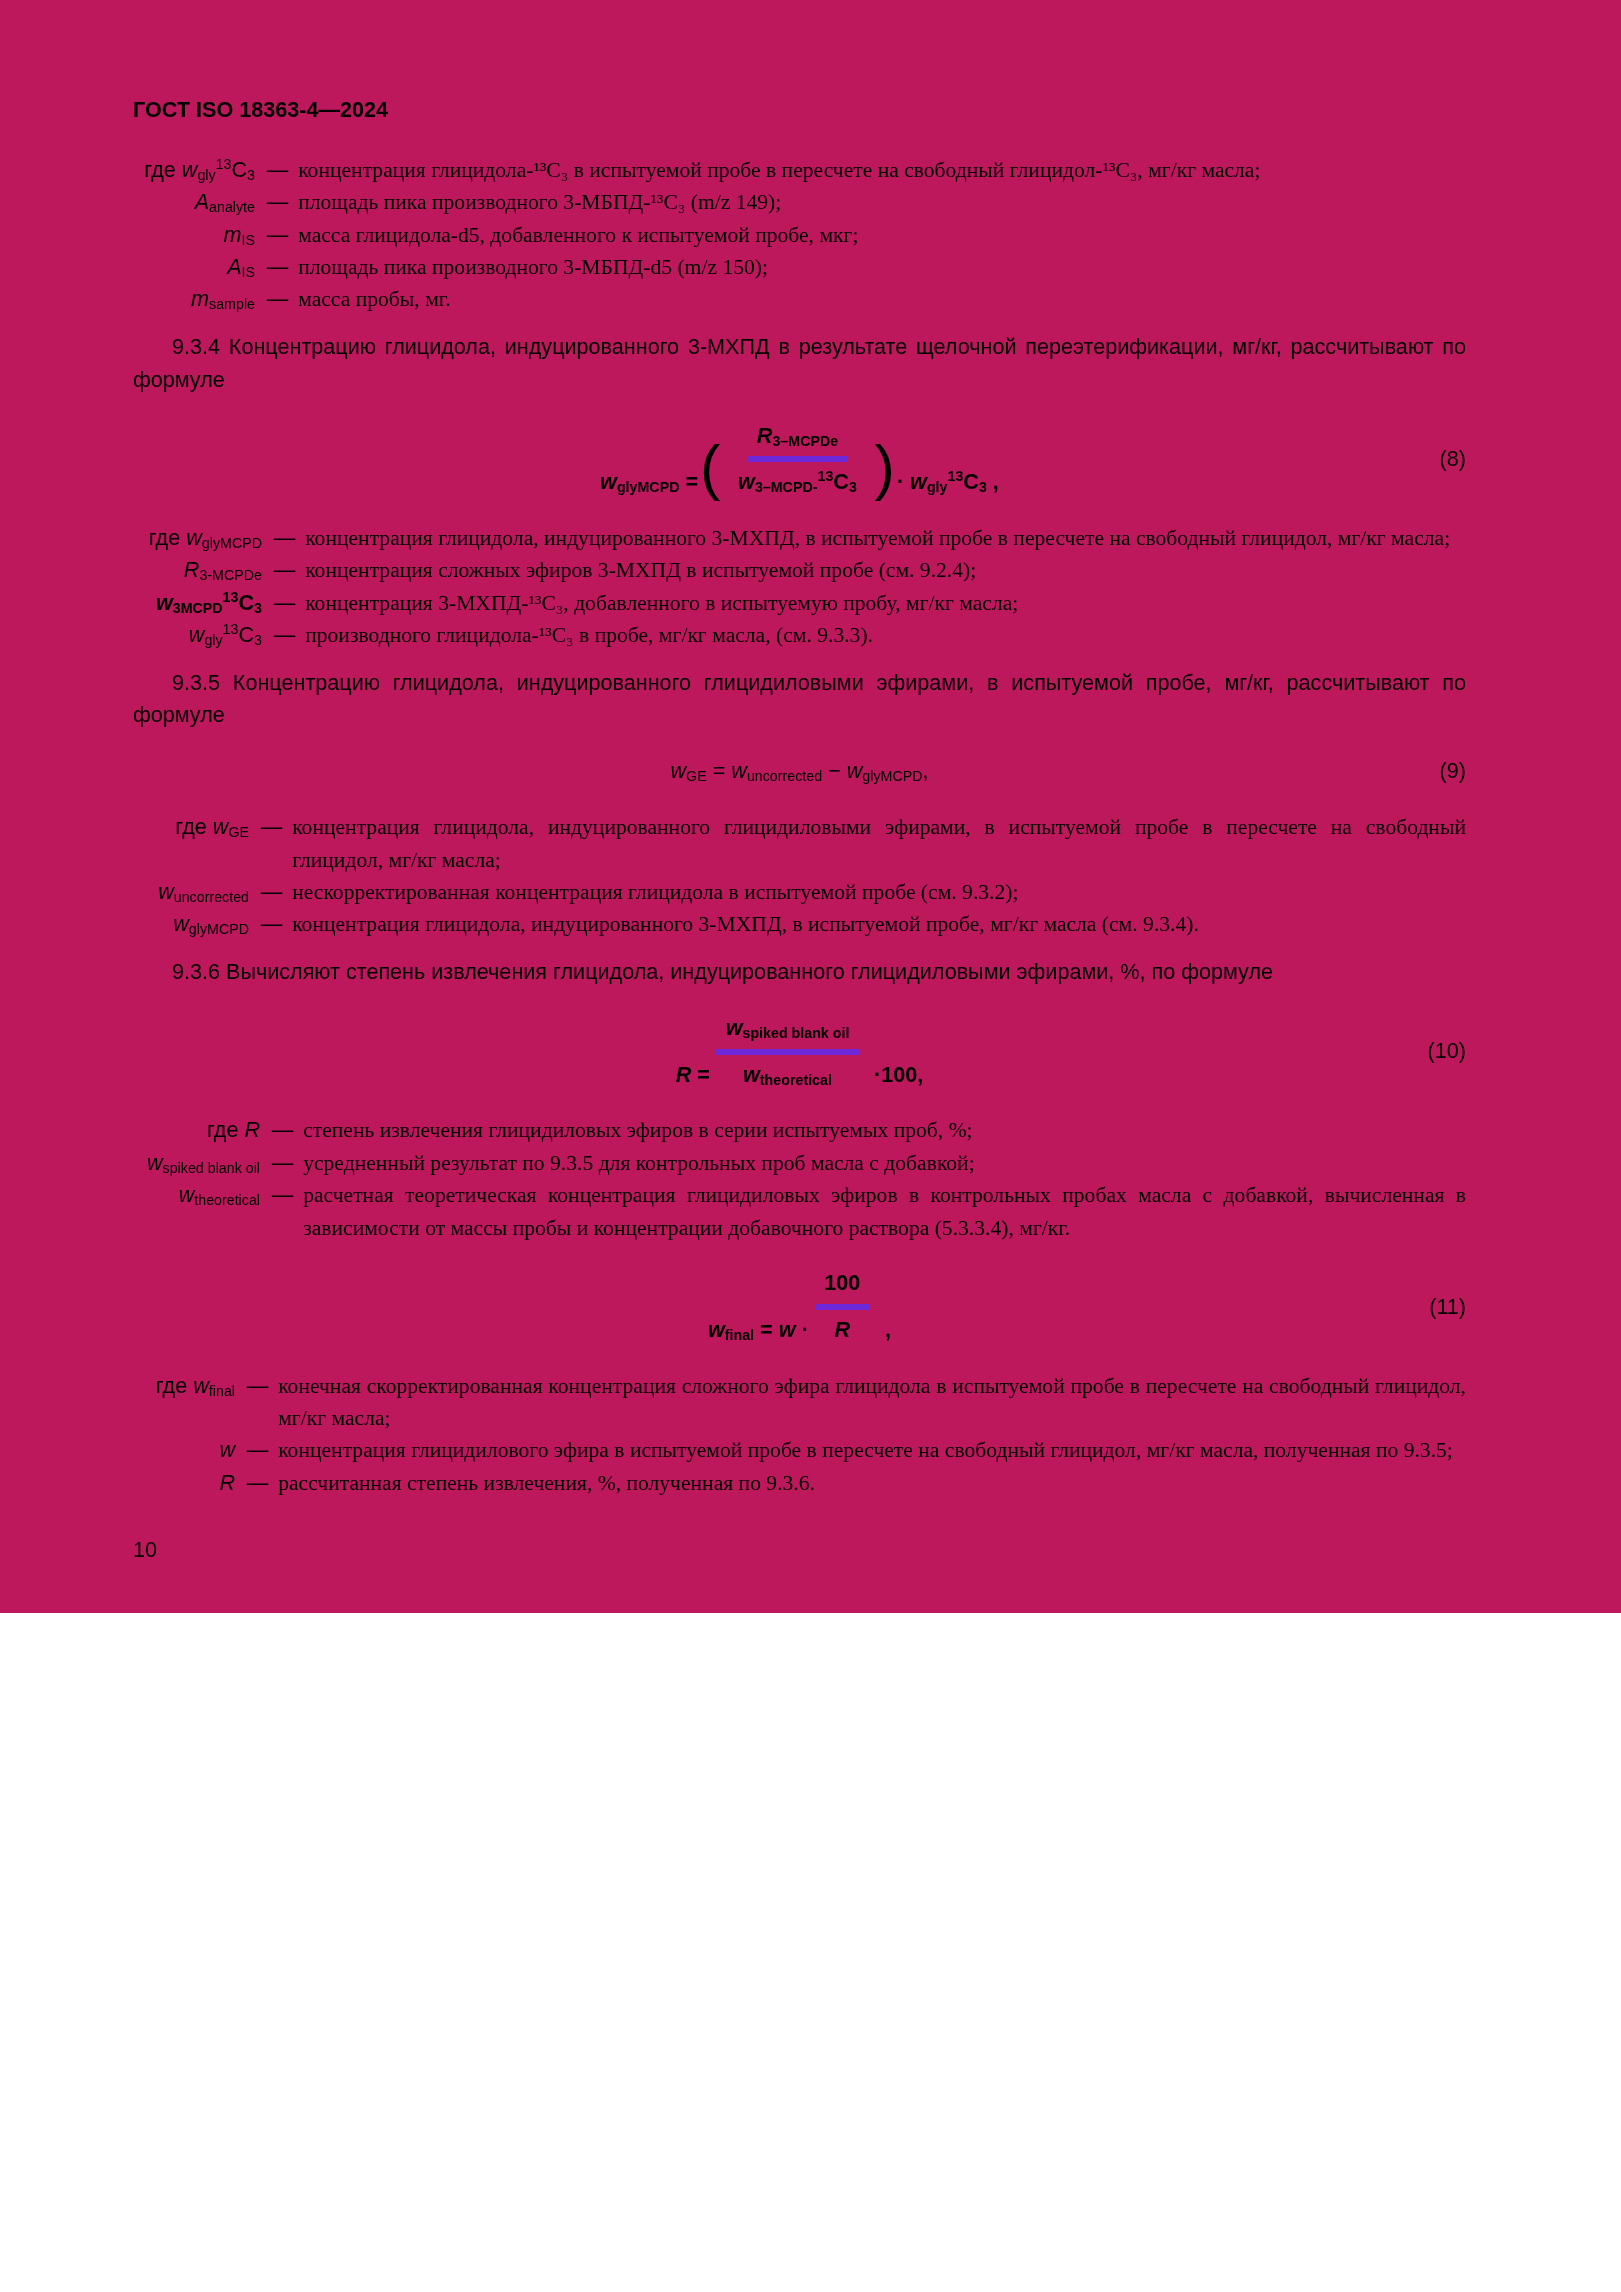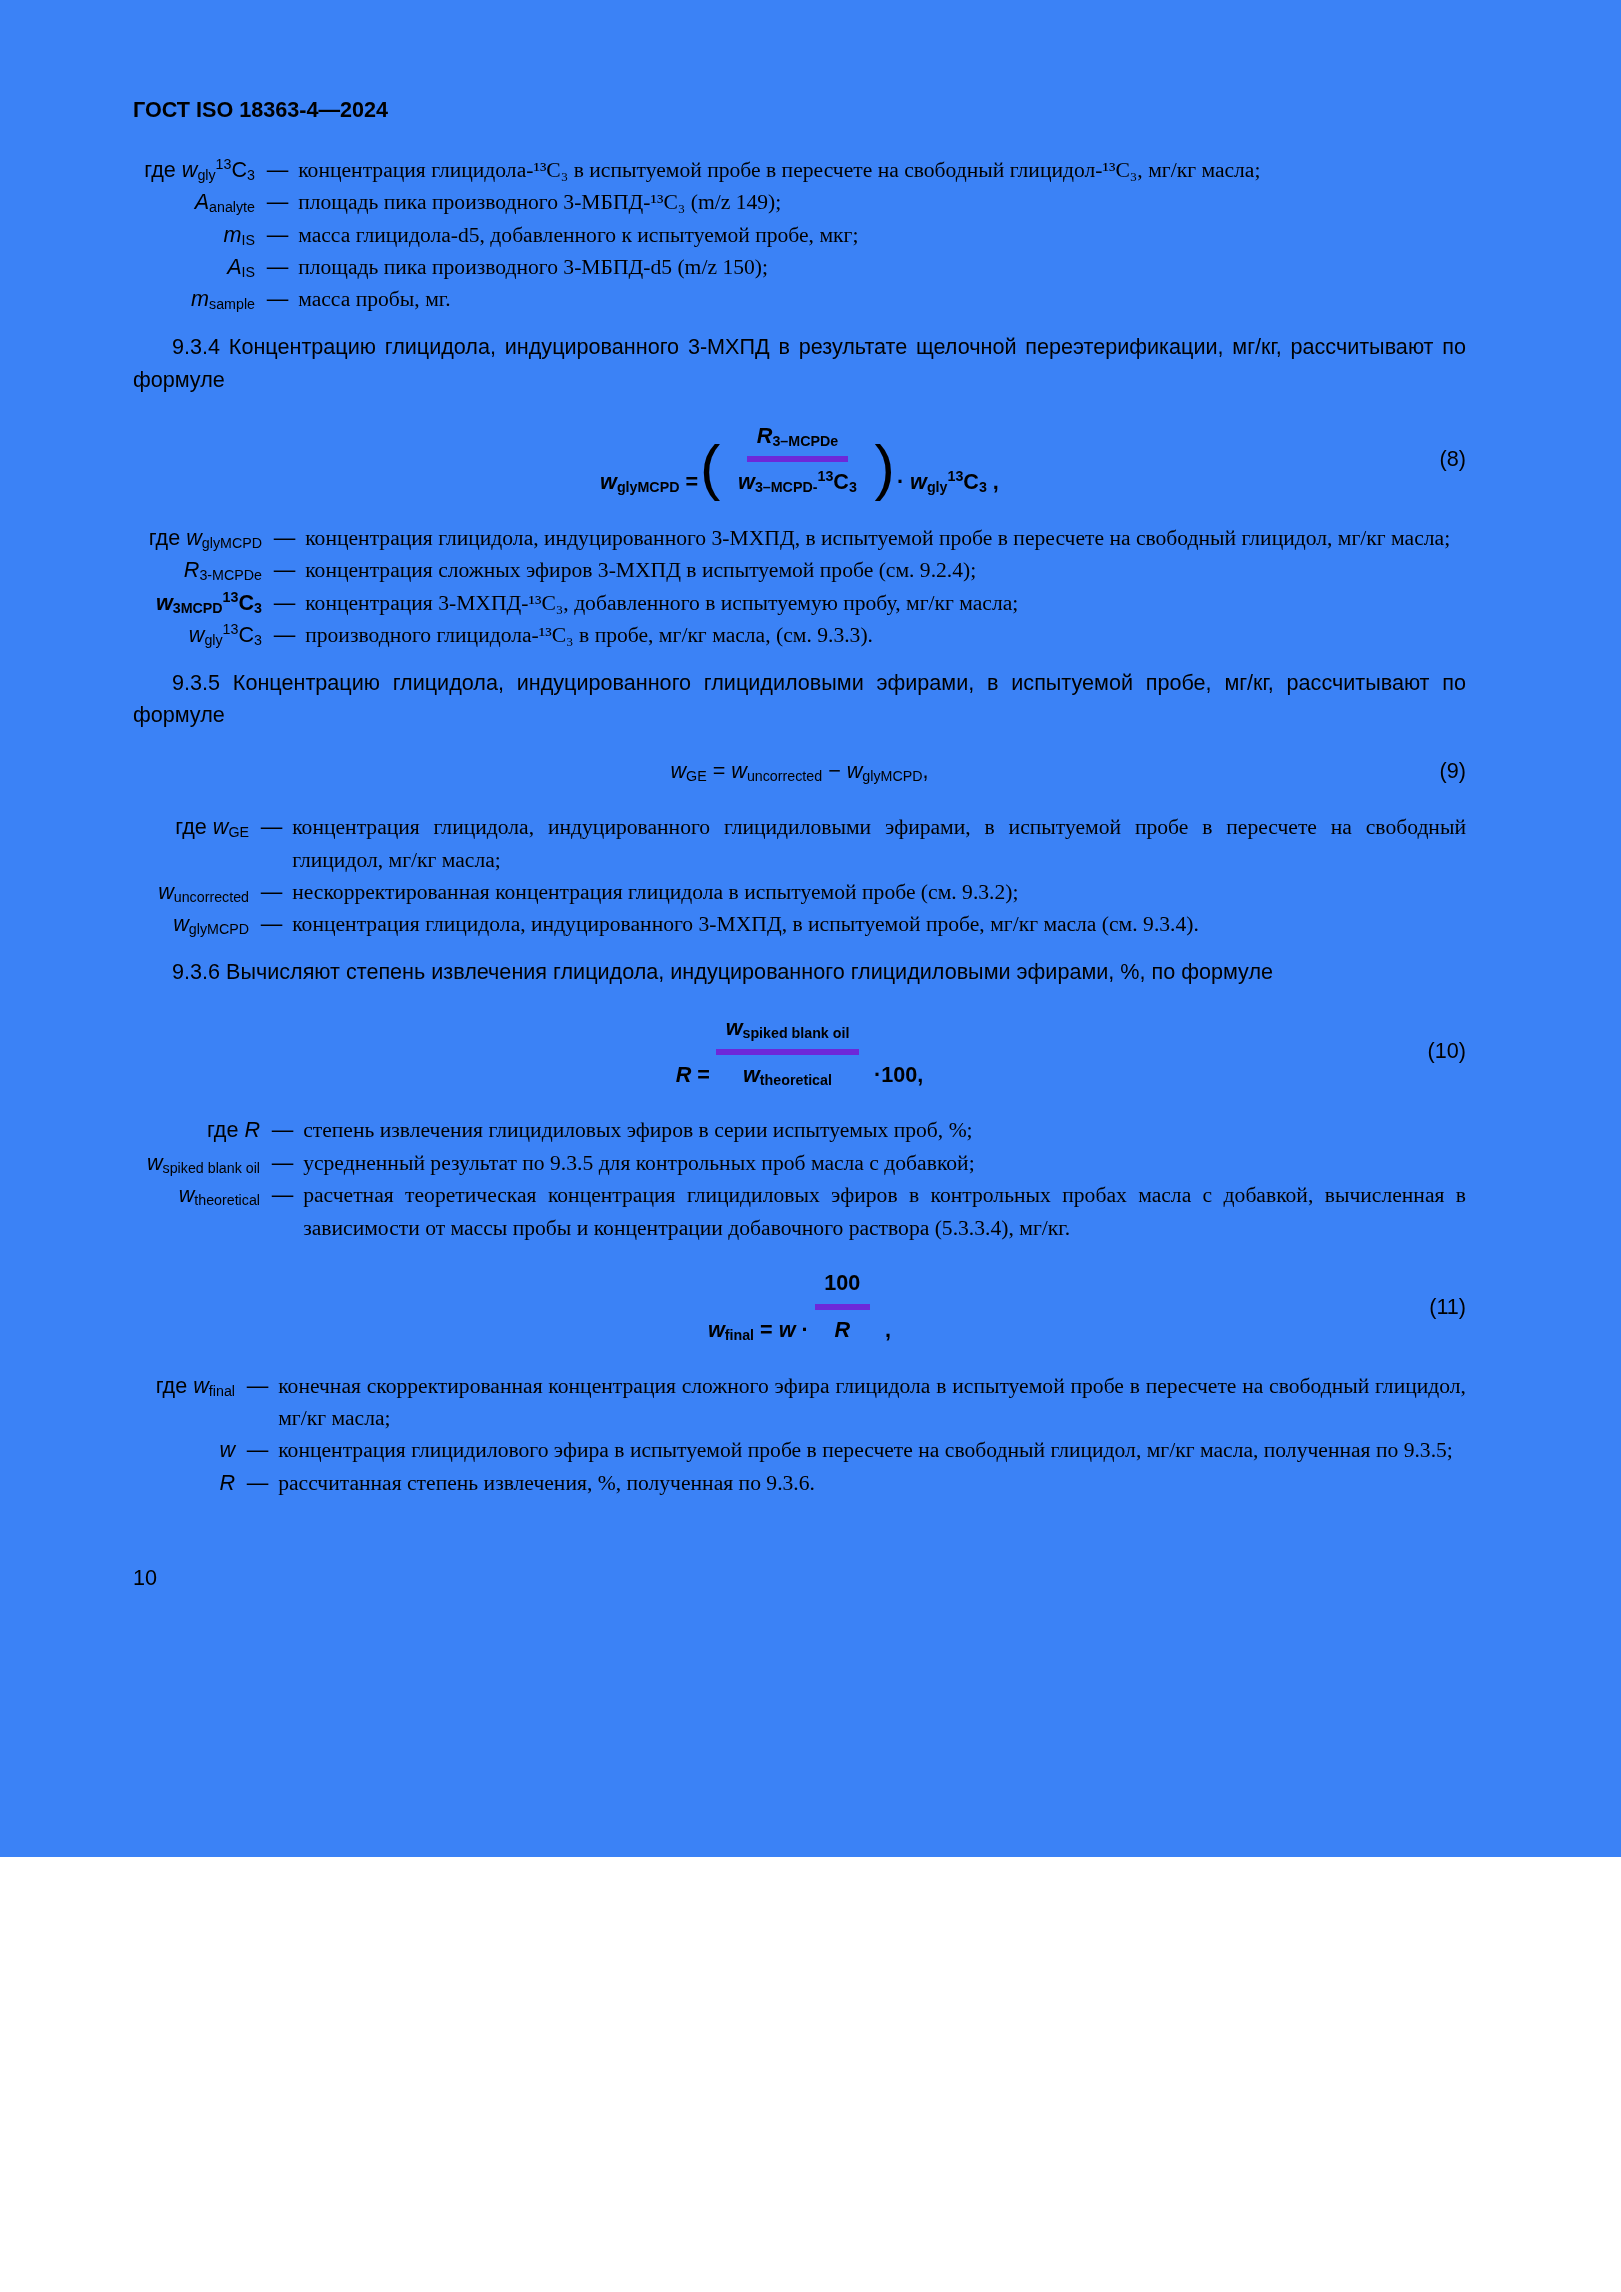--- a/index.html
+++ b/index.html
@@ -1,20 +1,20 @@
 <!DOCTYPE html>
 <html lang="ru"><head>
 <meta charset="utf-8">
 <style>
   * { margin: 0; padding: 0; box-sizing: border-box; }
   html, body { background: #ffffff; }
   .page {
     width: 1621px;
-    height: 1857px;
-    background: #3b82f6;
+    height: 1613px;
+    background: #be185d;
     color: #000000;
     font-family: "Liberation Sans", sans-serif;
     font-size: 21.6px;
     line-height: 1.5;
     padding: 94px 155px 0 133px;
     position: relative;
     overflow: hidden;
   }
   .it { font-style: italic; }
   .bd { font-weight: bold; }
@@ -42,21 +42,21 @@
   .f-center { flex: 1; display: flex; justify-content: center; align-items: flex-end; }
   .f-bold { font-weight: bold; }
   .f-num { width: 78px; text-align: right; font-weight: normal; }
   .f-runs { white-space: nowrap; }
   .frac { display: inline-flex; flex-direction: column; align-items: center; margin: 0 5.9px; }
   .frac .num { padding: 0 9.8px 3.9px; border-bottom: 6px solid #6d28d9; white-space: nowrap; }
   .frac .den { padding: 3.9px 9.8px 0; white-space: nowrap; }
   .bigparen { font-size: 61px; font-weight: 400; line-height: 0.9; padding: 0 2px; transform: translateY(-2.9px); }
   .f-tail { margin-left: 9px; white-space: nowrap; }
 
-  .page-number { margin-top: 63px; }
+  .page-number { margin-top: 35px; }
 </style>
 </head>
 <body>
 
 <div class="page">
 
   <div class="doc-header">ГОСТ ISO 18363-4—2024</div>
 
   <div class="defs defs-1">
     <div class="def-row">

